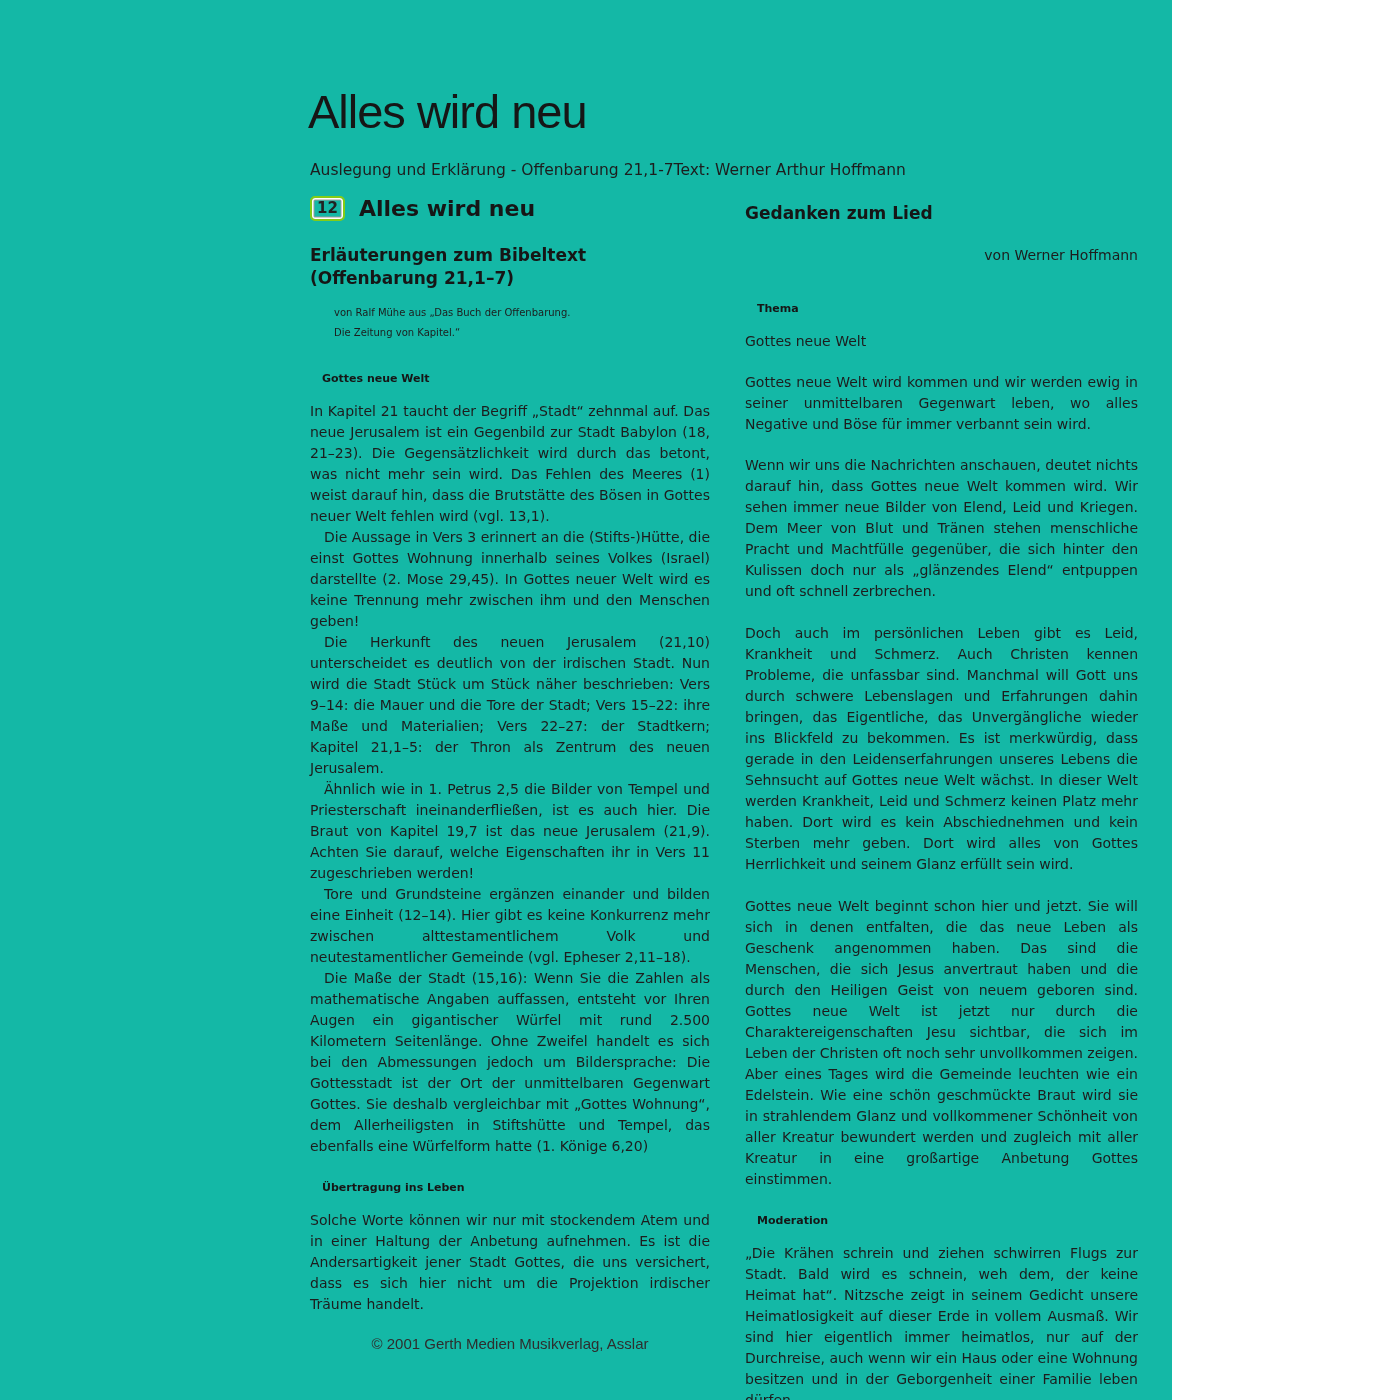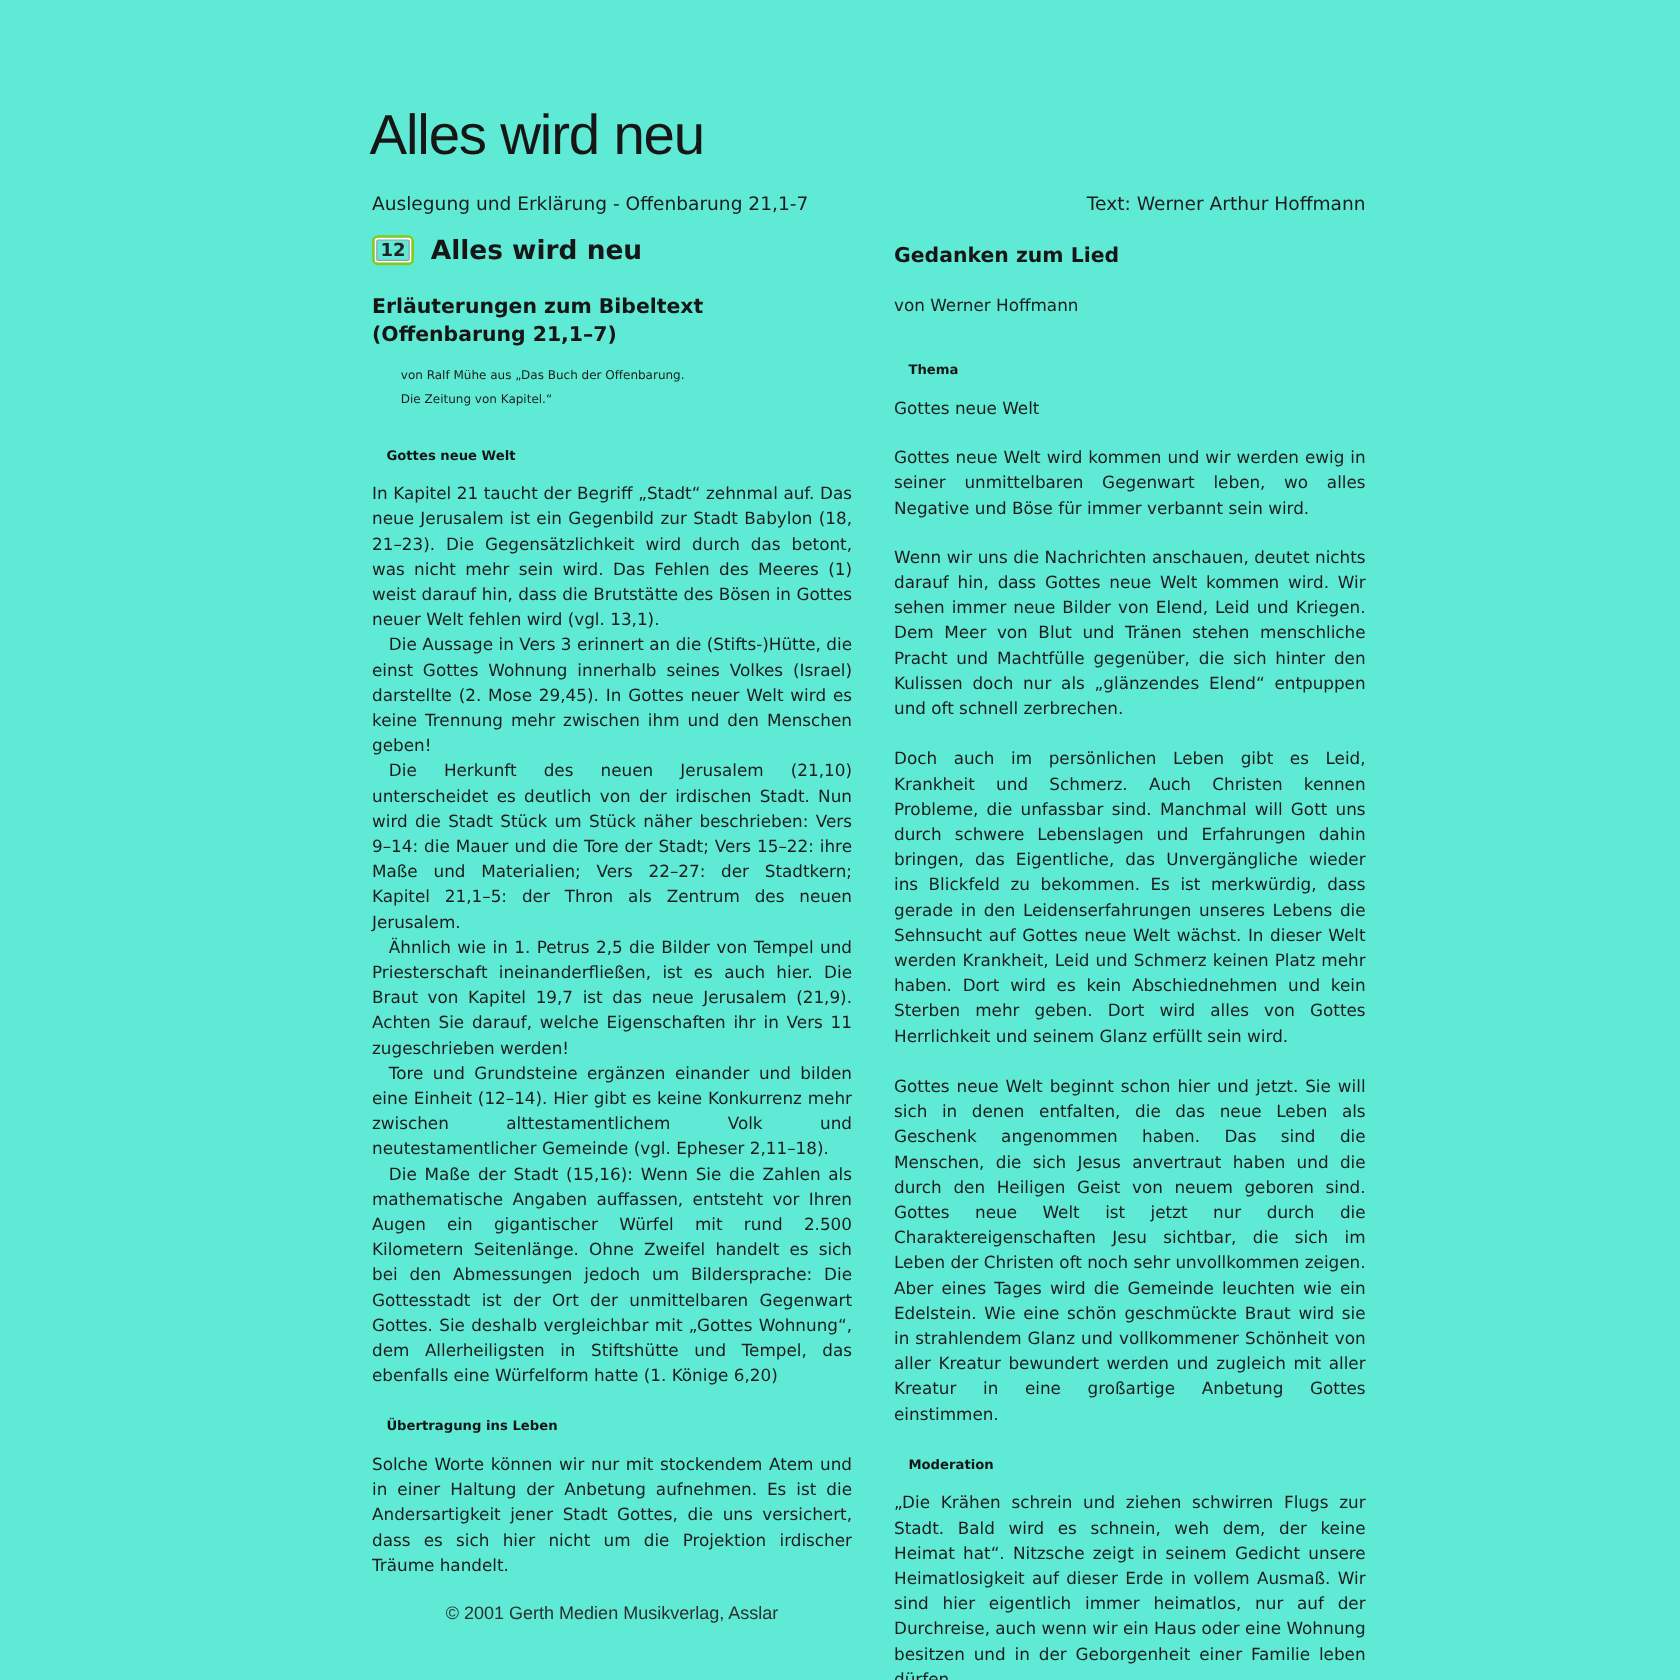--- a/index.html
+++ b/index.html
@@ -1,20 +1,20 @@
 <!DOCTYPE html>
 <html lang="de"><head>
 <meta charset="utf-8">
 <style>
   html, body { margin: 0; padding: 0; background: #ffffff; }
   .sheet {
     position: relative;
-    width: 1400px;
+    width: 1172px;
     height: 1400px;
-    background: #5eead4;
+    background: #14b8a6;
     color: #1d1d1d;
     font-family: "DejaVu Sans", sans-serif;
     overflow: hidden;
   }
   .main-title {
     position: absolute;
     top: 84px;
     left: 308px;
     margin: 0;
     font-family: "Liberation Sans", sans-serif;
@@ -22,21 +22,20 @@
     font-size: 47px;
     letter-spacing: -1px;
     color: #161616;
   }
   .subtitle-row {
     position: absolute;
     top: 161px;
     left: 310px;
     width: 828px;
     display: flex;
-    justify-content: space-between;
     font-size: 15.5px;
     color: #1d1d1d;
   }
   .col { position: absolute; }
   .col-left  { top: 196px; left: 310px;  width: 400px; }
   .col-right { top: 203px; left: 745px;  width: 393px; }
 
   p {
     margin: 0;
     font-size: 14px;
@@ -78,21 +77,21 @@
   .sub-head {
     margin: 12px;
     font-size: 11px;
     line-height: 21px;
     font-weight: bold;
     color: #161616;
   }
   .col-right .sec p + p { margin-top: 21px; }
 
   .right-title { margin: 0 0 22px 0; font-size: 17px; font-weight: bold; color: #161616; }
-  .byline { margin-bottom: 32px; text-align: left; }
+  .byline { margin-bottom: 32px; text-align: right; }
 
   .copyright {
     margin-top: 20px;
     font-family: "Liberation Sans", sans-serif;
     font-size: 15px;
     text-align: center;
     color: #2e2e2e;
   }
 </style>
 </head>

